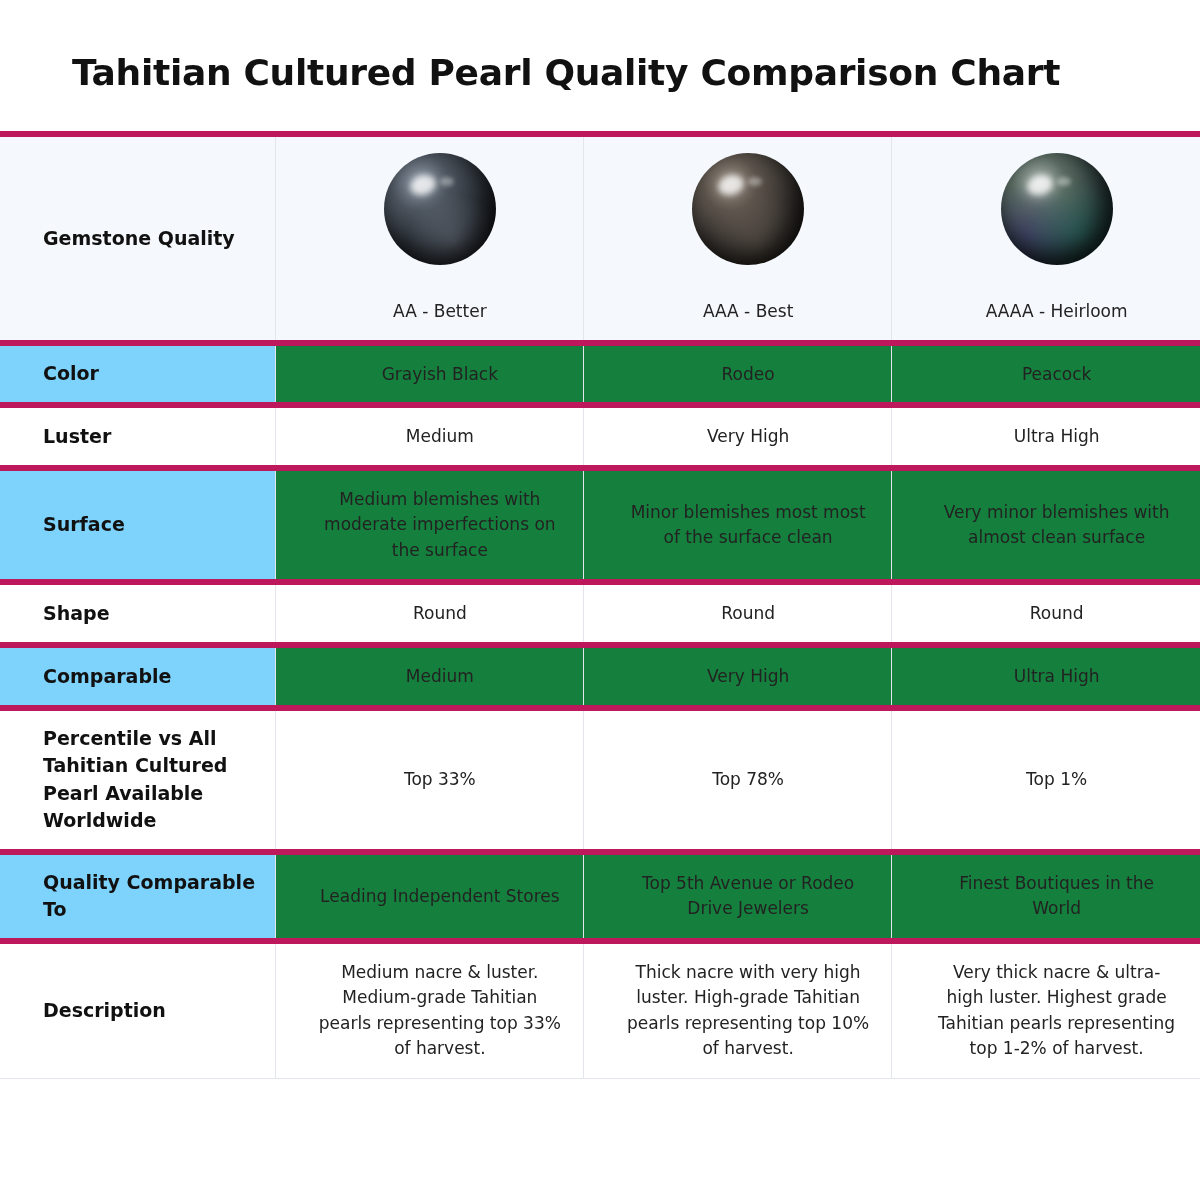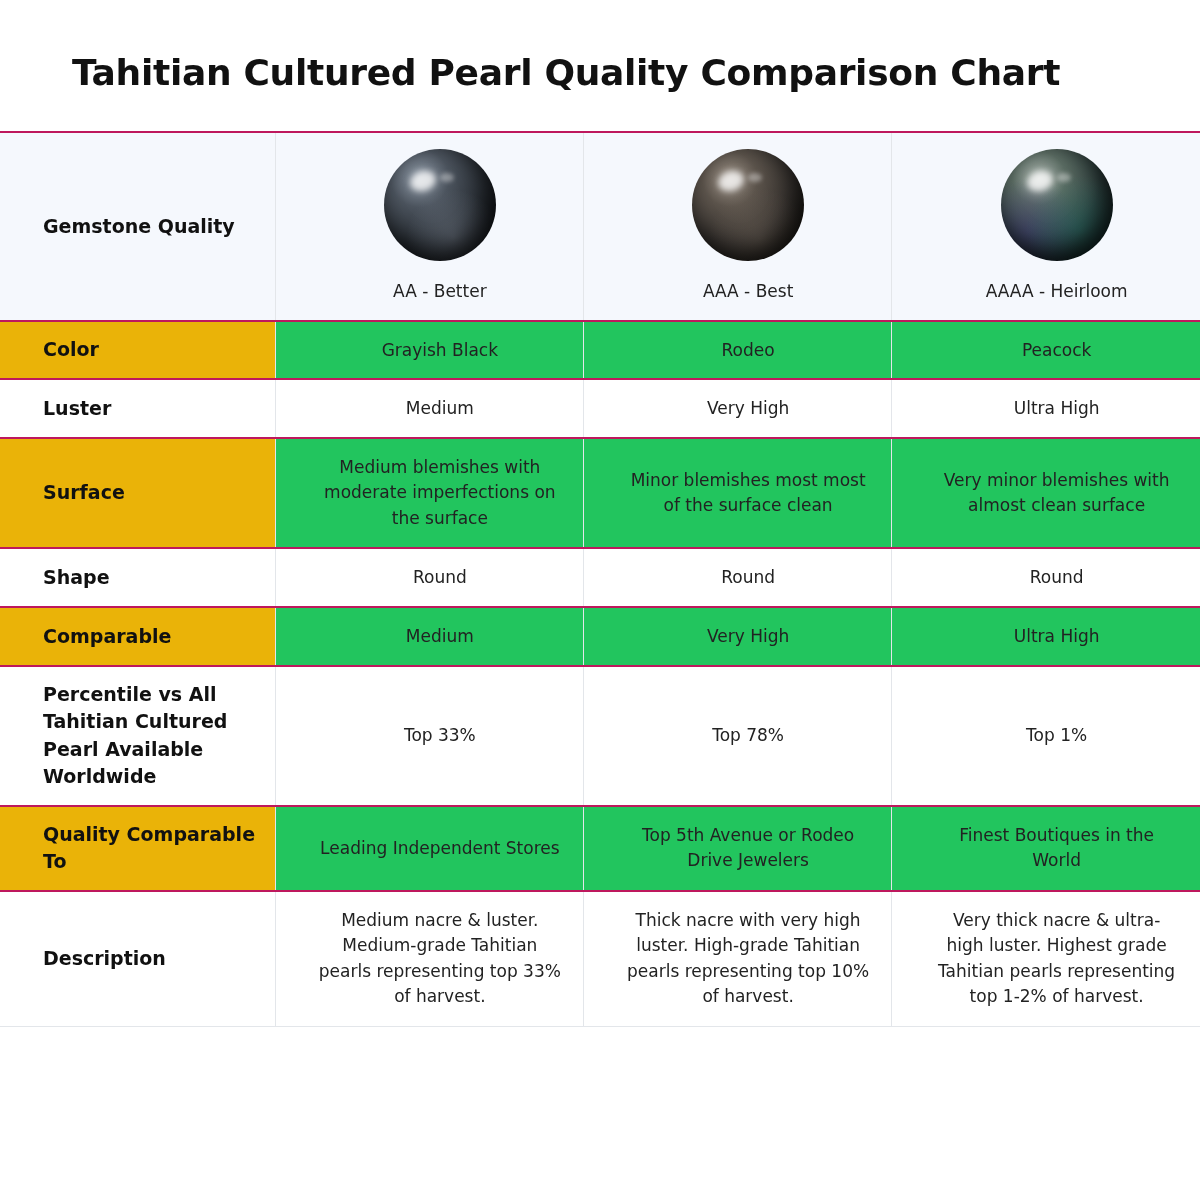--- a/index.html
+++ b/index.html
@@ -31,21 +31,21 @@
   }
 
   table.chart {
     width: 1200px;
     border-collapse: collapse;
     table-layout: fixed;
     margin-top: 38px;
   }
 
   table.chart td {
-    border-top: 2px solid #be185d;
+    border-top: 6px solid #be185d;
     border-bottom: 1px solid #e3e6ea;
     vertical-align: middle;
     box-sizing: border-box;
     padding-left: 43px;
   }
 
   
   col.c-label { width: 275px; }
   col.c-grade { width: 308px; }
 
@@ -70,28 +70,29 @@
   .grade-cell {
     text-align: center;
     font-size: 17px;
     line-height: 1.45;
     color: #222222;
     padding: 16px 22px;
     border-right: 1px solid #e3e6ea;
   }
   .grade-cell:last-child { border-right: none; }
 
-  .row-alt td.grade-cell { background: #22c55e; }
-  .row-alt td.label-cell { background: #eab308; }
+  .row-alt td.grade-cell { background: #15803d; }
+  .row-alt td.label-cell { background: #7dd3fc; }
 
   .pearl-wrap {
     display: flex;
     flex-direction: column;
     align-items: center;
     justify-content: center;
+    gap: 16px;
   }
 
   .pearl {
     width: 112px;
     height: 112px;
     border-radius: 50%;
     position: relative;
     margin-bottom: 18px;
   }
   .pearl::after {

